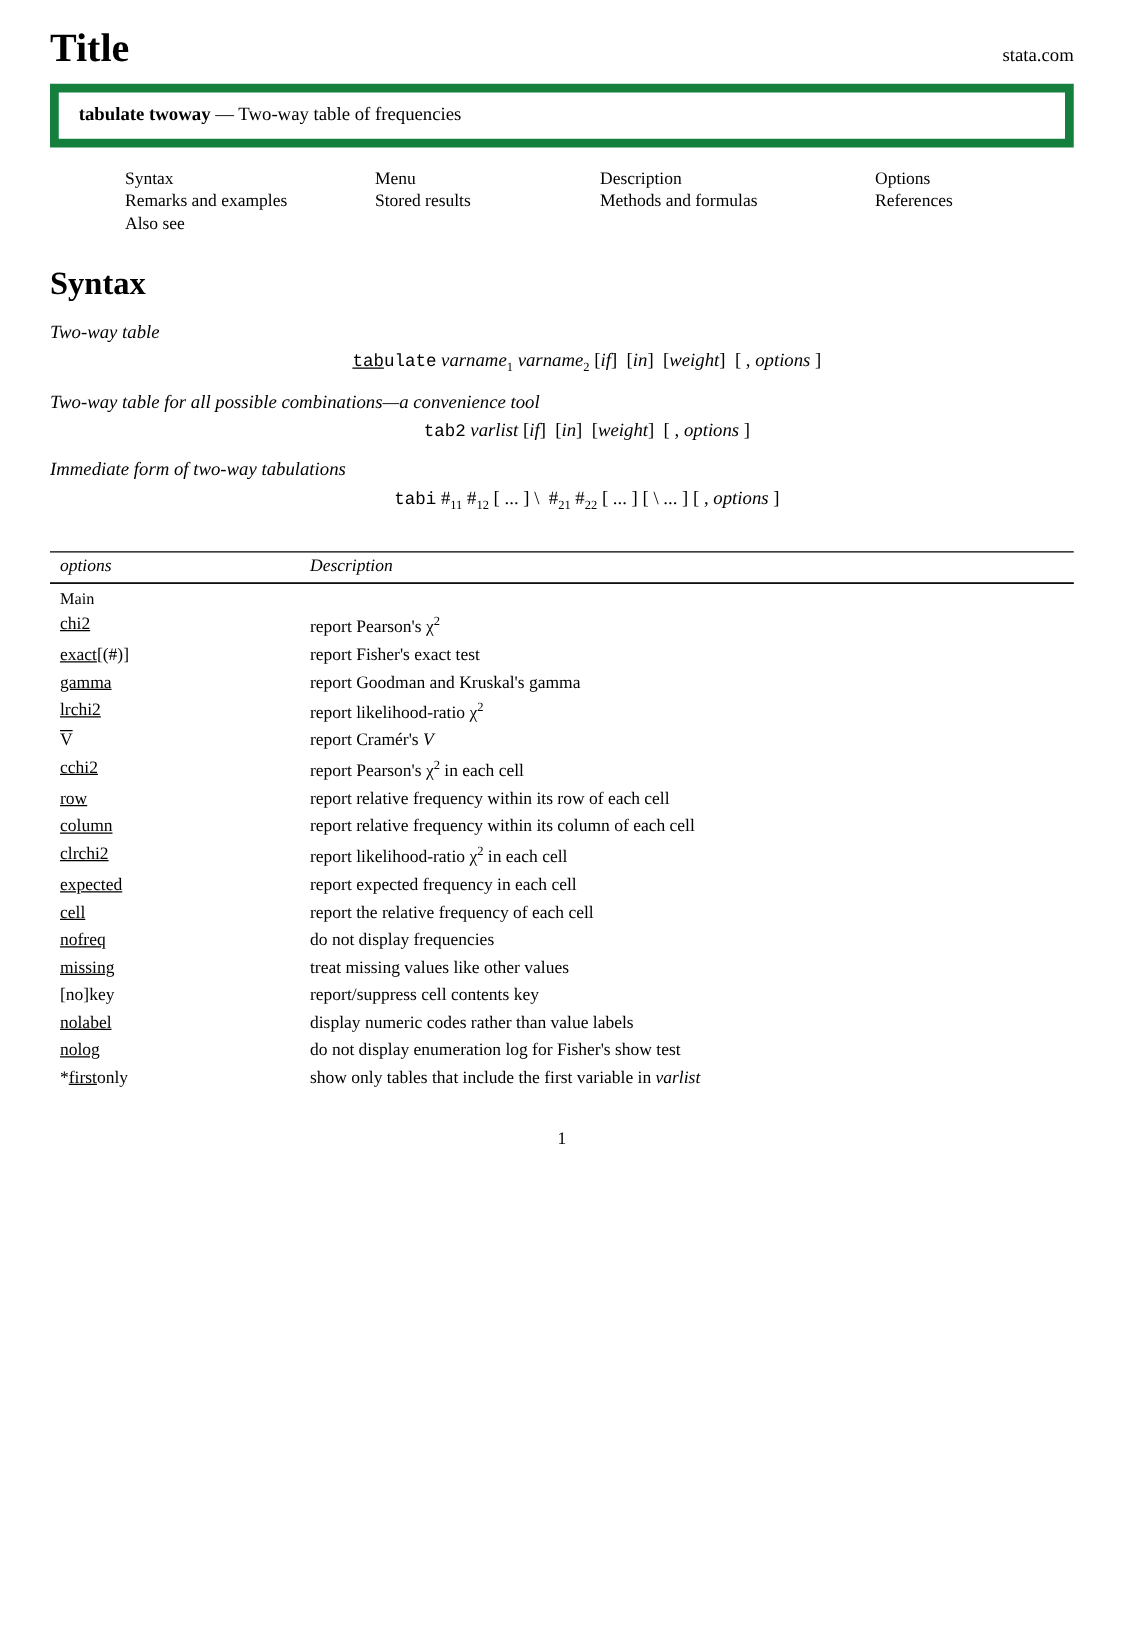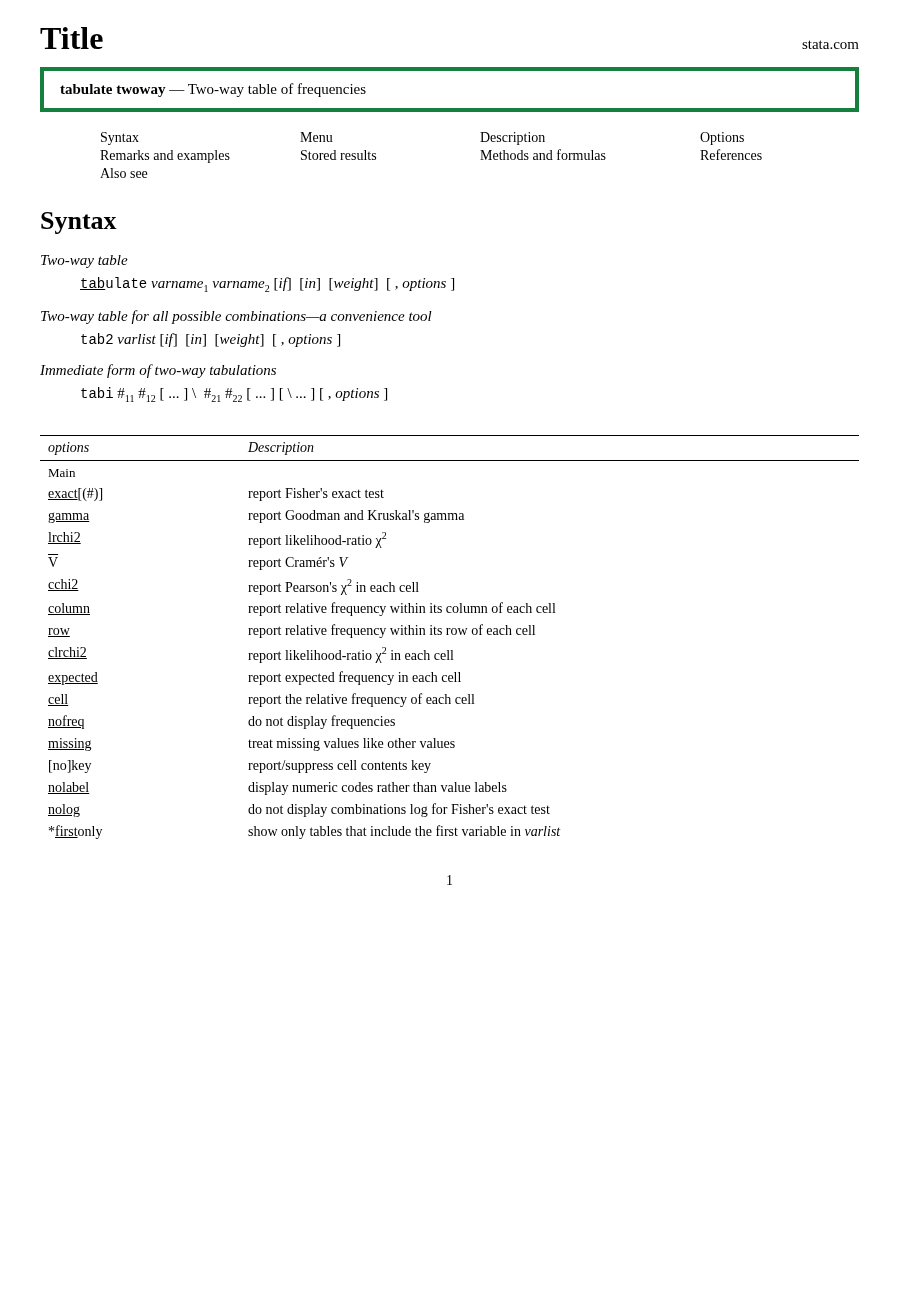--- a/index.html
+++ b/index.html
@@ -20,21 +20,21 @@
     }
     .page-title {
       font-size: 32px;
       font-weight: bold;
     }
     .stata-logo {
       font-size: 15px;
       font-style: normal;
     }
     .title-box {
-      border: 4px solid #15803d;
+      border: 7px solid #15803d;
       padding: 10px 16px;
       margin-bottom: 18px;
       font-size: 15px;
     }
     .title-box .cmd {
       font-weight: bold;
     }
     .nav-links {
       display: grid;
       grid-template-columns: 200px 180px 220px 160px;
@@ -53,20 +53,21 @@
     }
     .subsection-label {
       font-style: italic;
       margin: 14px 0 6px 0;
       font-size: 15px;
     }
     .syntax-line {
       margin: 4px 0 4px 40px;
       font-size: 15px;
       font-family: "Times New Roman", Times, serif;
+      text-align: center;
     }
     .mono {
       font-family: "Courier New", Courier, monospace;
       font-size: 14px;
     }
     .cmd-name {
       font-family: "Courier New", Courier, monospace;
       font-size: 14px;
       text-decoration: underline;
     }
@@ -177,20 +178,24 @@
       <th>options</th>
       <th>Description</th>
     </tr>
   </thead>
   <tbody>
     <tr class="section-row">
       <td>Main</td>
       <td></td>
     </tr>
 
+    <tr>
+      <td><span class="underline">chi2</span></td>
+      <td>report Pearson's χ<sup>2</sup></td>
+    </tr>
 
     <tr>
       <td><span class="underline">exact</span>[(#)]</td>
       <td>report Fisher's exact test</td>
     </tr>
 
     <tr>
       <td><span class="underline">gamma</span></td>
       <td>report Goodman and Kruskal's gamma</td>
     </tr>
@@ -205,30 +210,30 @@
       <td><span style="text-decoration:overline;">V</span></td>
       <td>report Cramér's <span class="italic">V</span></td>
     </tr>
 
     <tr>
       <td><span class="underline">cchi2</span></td>
       <td>report Pearson's χ<sup>2</sup> in each cell</td>
     </tr>
 
     <tr>
+      <td><span class="underline">row</span></td>
+      <td>report relative frequency within its row of each cell</td>
+    </tr>
+
+    <tr>
       <td><span class="underline">column</span></td>
       <td>report relative frequency within its column of each cell</td>
     </tr>
 
     <tr>
-      <td><span class="underline">row</span></td>
-      <td>report relative frequency within its row of each cell</td>
-    </tr>
-
-    <tr>
       <td><span class="underline">clrchi2</span></td>
       <td>report likelihood-ratio χ<sup>2</sup> in each cell</td>
     </tr>
 
     <tr>
       <td><span class="underline">expected</span></td>
       <td>report expected frequency in each cell</td>
     </tr>
 
     <tr>
@@ -252,21 +257,21 @@
       <td>report/suppress cell contents key</td>
     </tr>
 
     <tr>
       <td><span class="underline">nolabel</span></td>
       <td>display numeric codes rather than value labels</td>
     </tr>
 
     <tr>
       <td><span class="underline">nolog</span></td>
-      <td>do not display combinations log for Fisher's exact test</td>
+      <td>do not display enumeration log for Fisher's show test</td>
     </tr>
 
     <tr>
       <td>*<span class="underline">first</span>only</td>
       <td>show only tables that include the first variable in <span class="italic">varlist</span></td>
     </tr>
   </tbody>
 </table>
 
 

